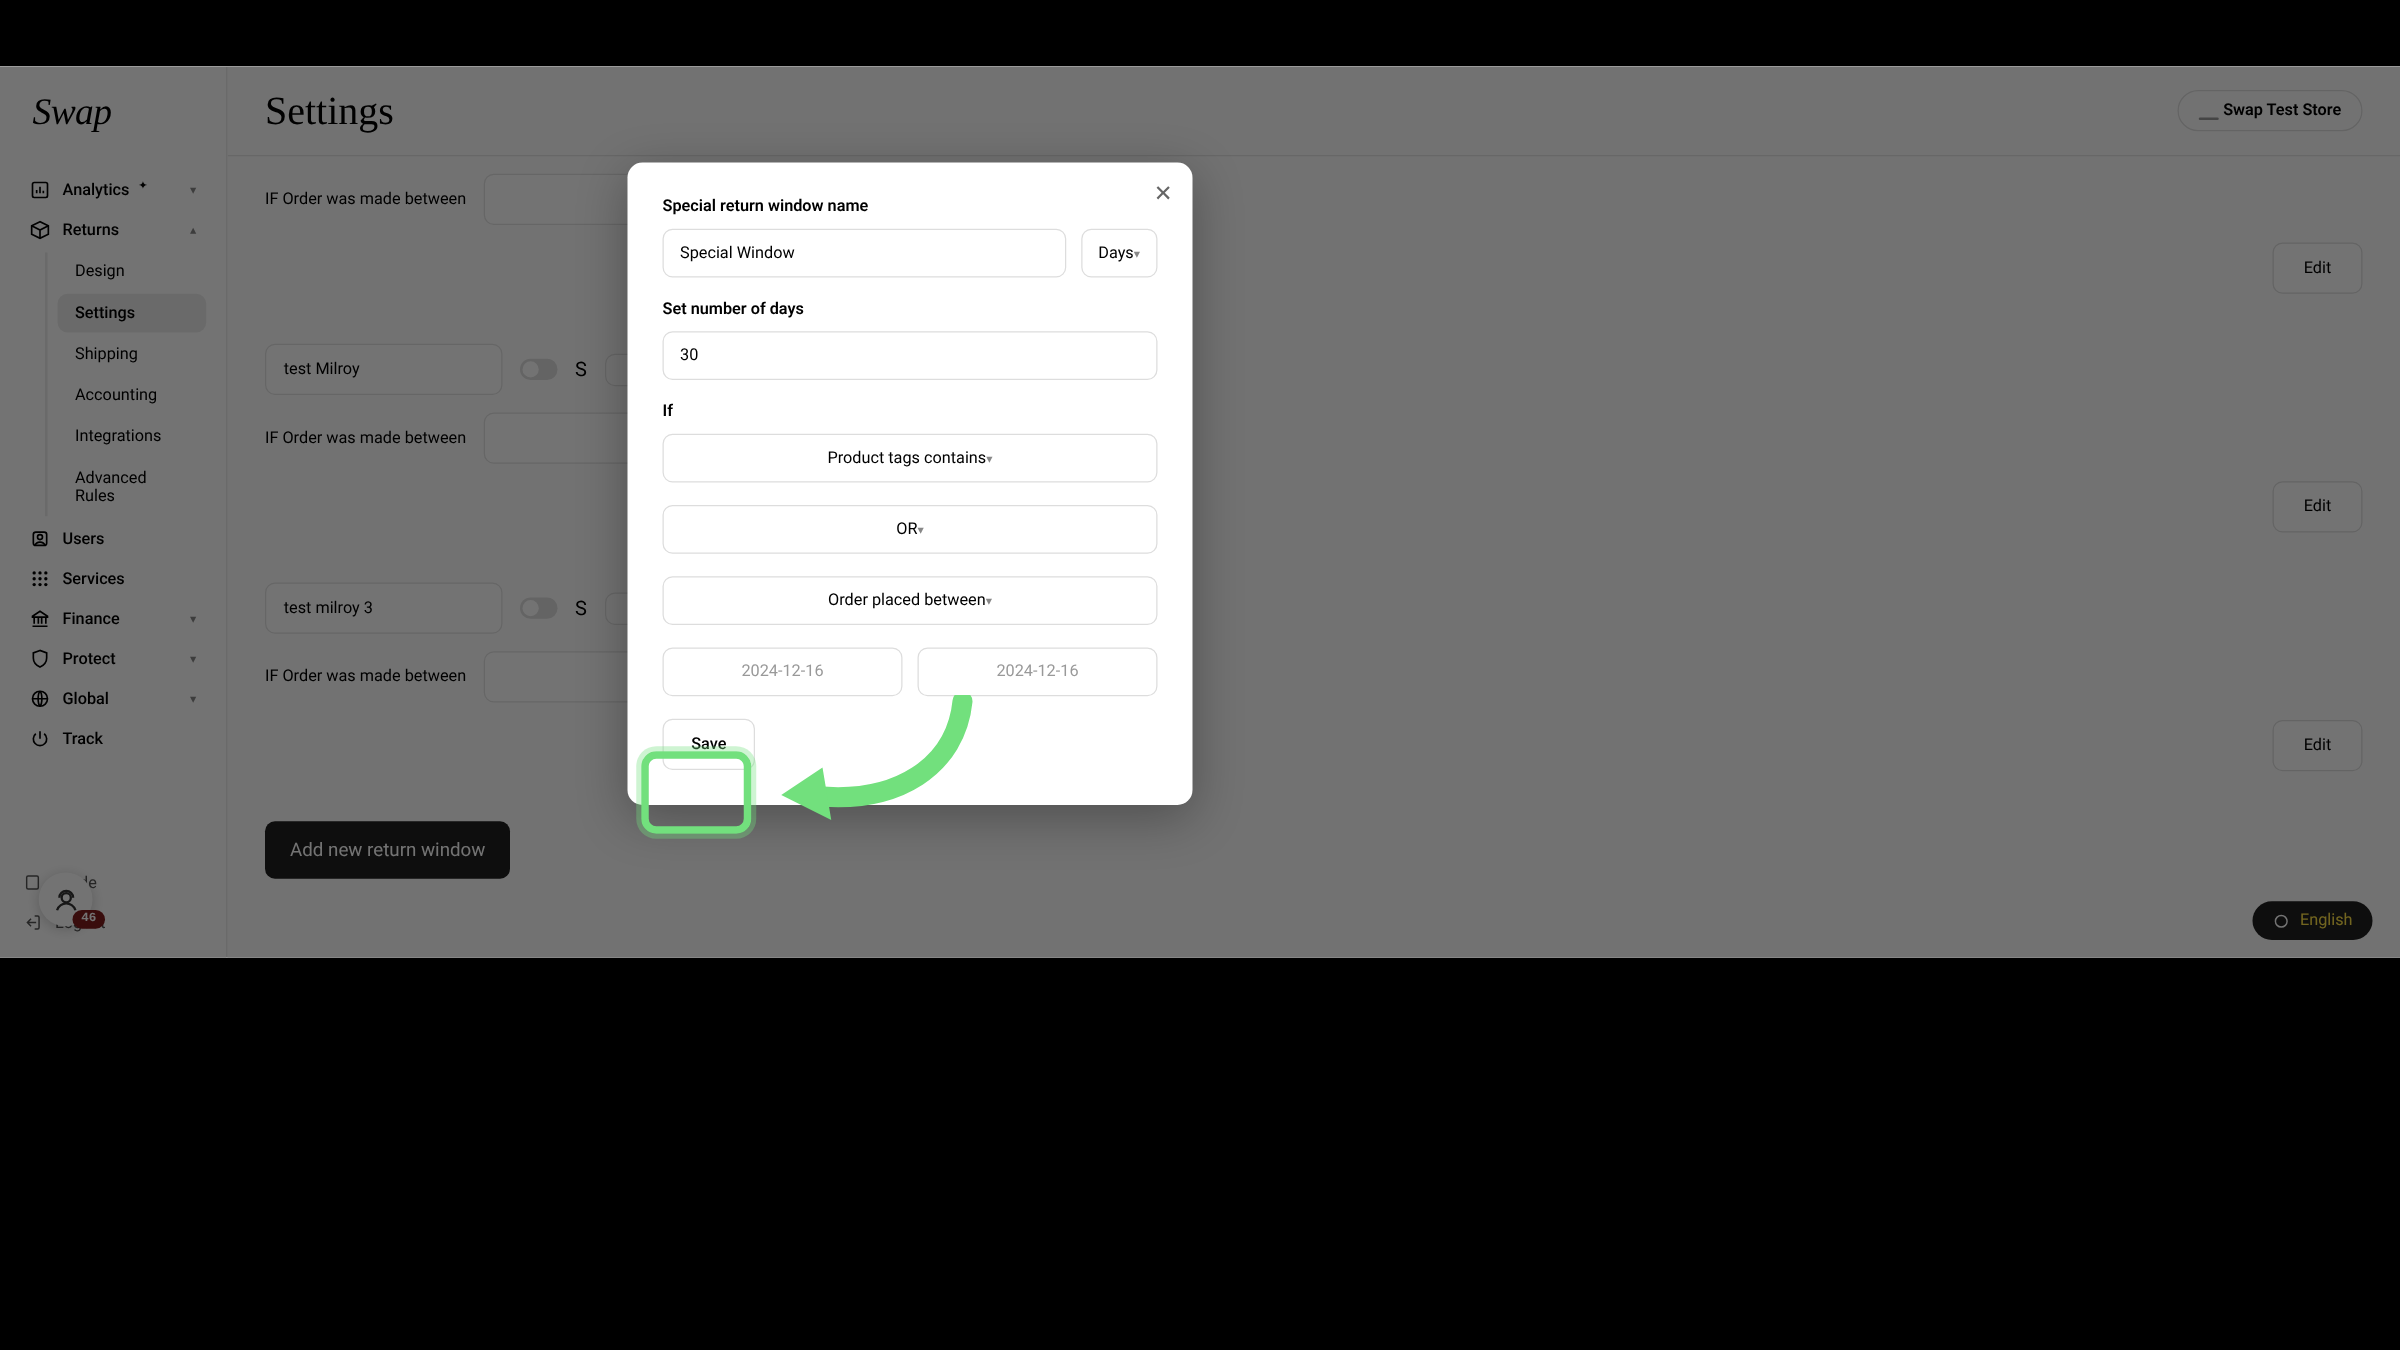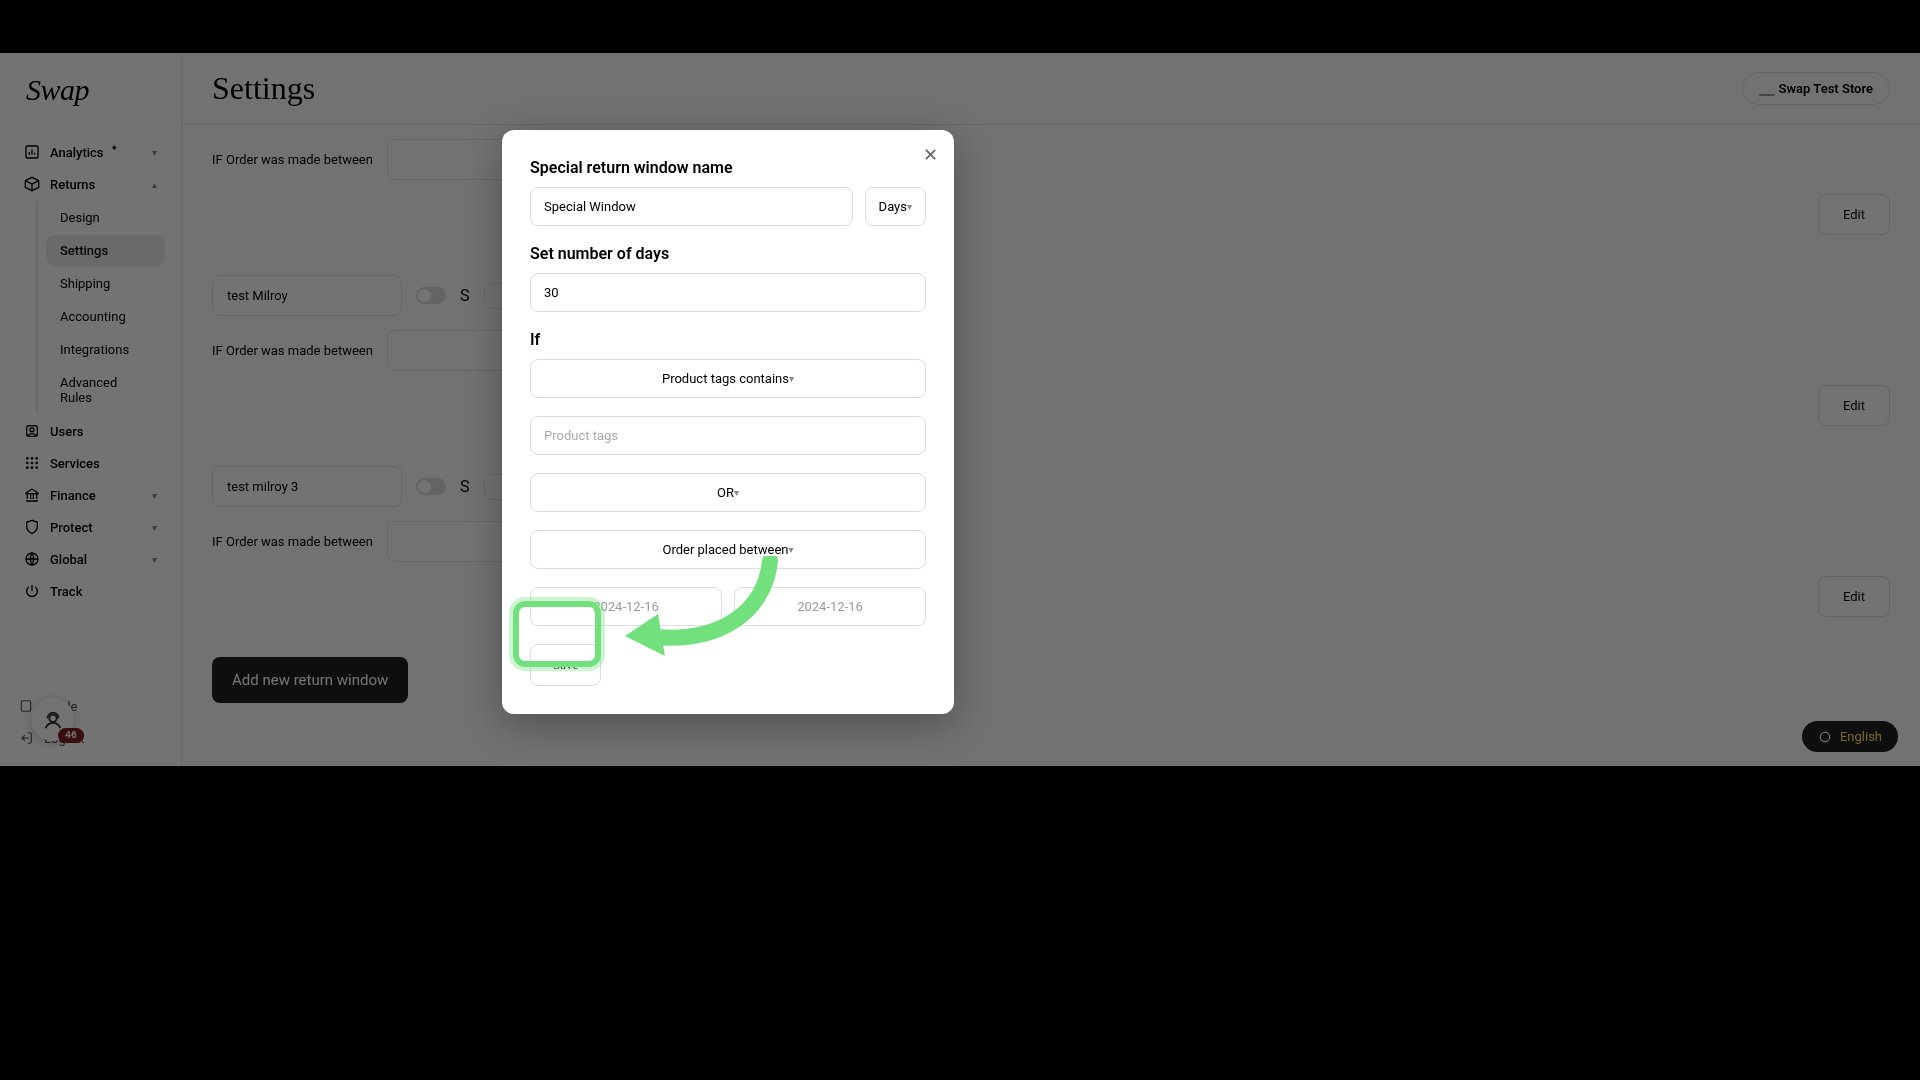--- a/index.html
+++ b/index.html
@@ -56,30 +56,30 @@
   .add-btn { background: #1f1f1f; color:#fff; border:none; border-radius: 8px; padding: 14px 20px; font-size: 15px; cursor:pointer; }
 
   .lang-pill { position:absolute; right: 22px; bottom: 14px; background:#1f1f1f; color:#fde047; border-radius: 999px; padding: 8px 16px; font-size: 13px; display:flex; align-items:center; gap:8px; }
 
   
   .dim { position:absolute; inset:0; background: rgba(0,0,0,0.55); z-index: 10; }
 
   
   .modal { position: absolute; z-index: 20; left: 502px; top: 130px; width: 452px; background: #fff; border-radius: 12px; box-shadow: 0 10px 40px rgba(0,0,0,0.3); padding: 28px 28px 28px; }
   .modal .close { position:absolute; top: 14px; right: 16px; font-size: 18px; cursor:pointer; color:#666; }
-  .modal label { display:block; font-size: 16px; font-weight: 600; margin-bottom: 10px; }
+  .modal label { display:block; font-size: 13px; font-weight: 600; margin-bottom: 10px; }
   .modal .row { display:flex; gap: 12px; margin-bottom: 18px; }
   .modal input, .modal select, .modal .fake-select, .modal .fake-input {
     width: 100%; border: 1px solid #ddd; border-radius: 8px; padding: 11px 13px; font-size: 13px; background:#fff;
   }
   .modal .fake-select { display:flex; align-items:center; justify-content:center; cursor:pointer; }
   .modal .fake-select .caret { font-size: 10px; color:#888; }
   .modal .placeholder { color: #aaa; }
   .modal .date-box { text-align:center; color:#999; font-size:13px; }
-  .save-btn { border:1px solid #ddd; background:#fff; border-radius:8px; padding: 12px 22px; font-size:13px; font-weight:500; cursor:pointer;font-family:Liberation Serif, serif; }
+  .save-btn { border:1px solid #ddd; background:#fff; border-radius:8px; padding: 12px 22px; font-size:13px; font-weight:500; cursor:pointer; }
 
   
   .highlight-ring { position:absolute; z-index:25; left: 513px; top: 601px; width: 88px; height: 66px; border: 6px solid #72e07d; border-radius: 12px; box-shadow: 0 0 0 4px rgba(114,224,125,0.35); pointer-events:none; }
   .arrow { position:absolute; z-index:25; left: 610px; top: 556px; width: 170px; height: 110px; pointer-events:none; }
 </style>
 </head>
 <body>
 
 <div class="letterbox">
 
@@ -303,23 +303,20 @@
   </div>
 
   <label>If</label>
   <div class="row">
     <div class="fake-select">
       <span>Product tags contains</span>
       <span class="caret">▾</span>
     </div>
   </div>
   <div class="row">
-    <div class="fake-input placeholder">Product tags</div>
-  </div>
-  <div class="row">
     <div class="fake-select">
       <span>OR</span>
       <span class="caret">▾</span>
     </div>
   </div>
   <div class="row">
     <div class="fake-select">
       <span>Order placed between</span>
       <span class="caret">▾</span>
     </div>

